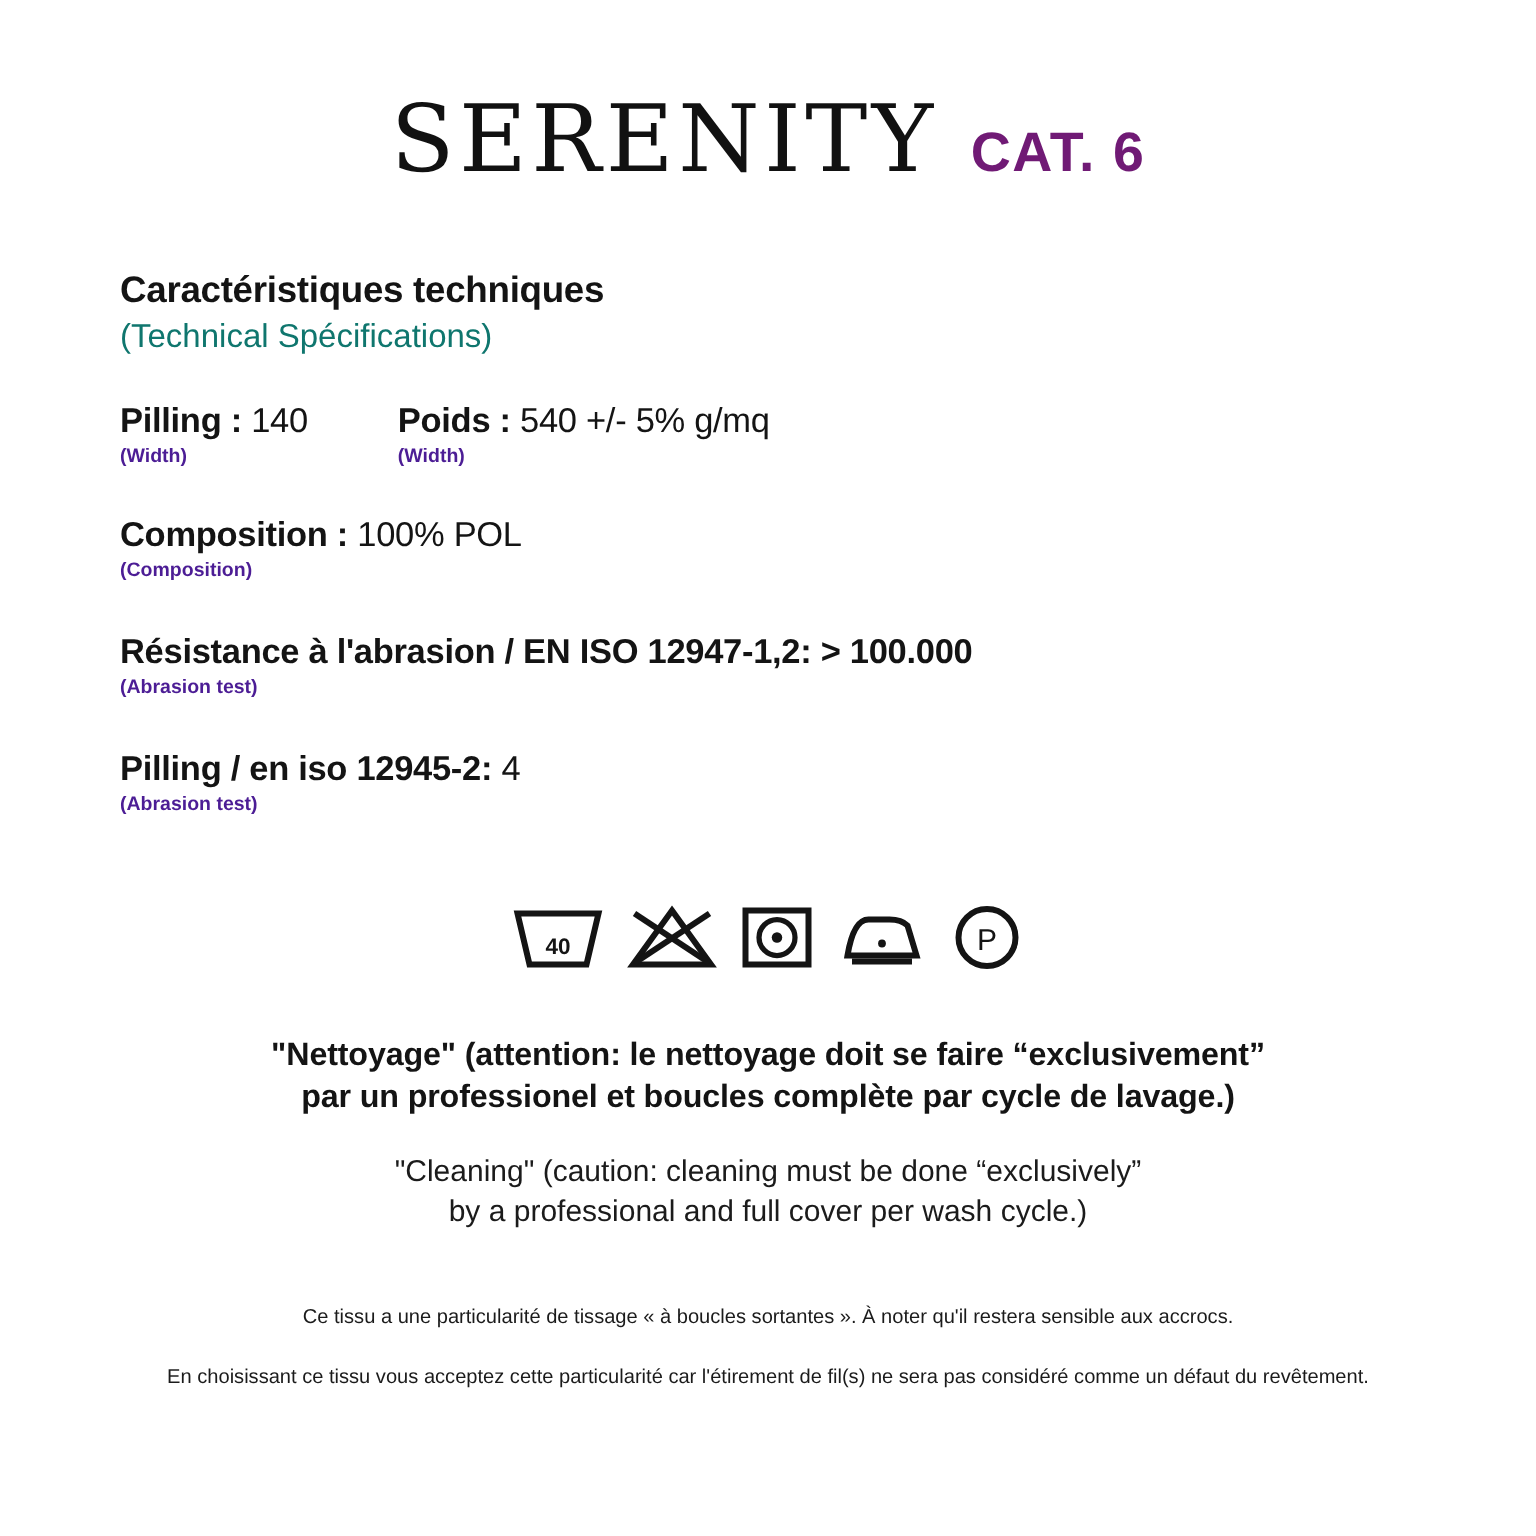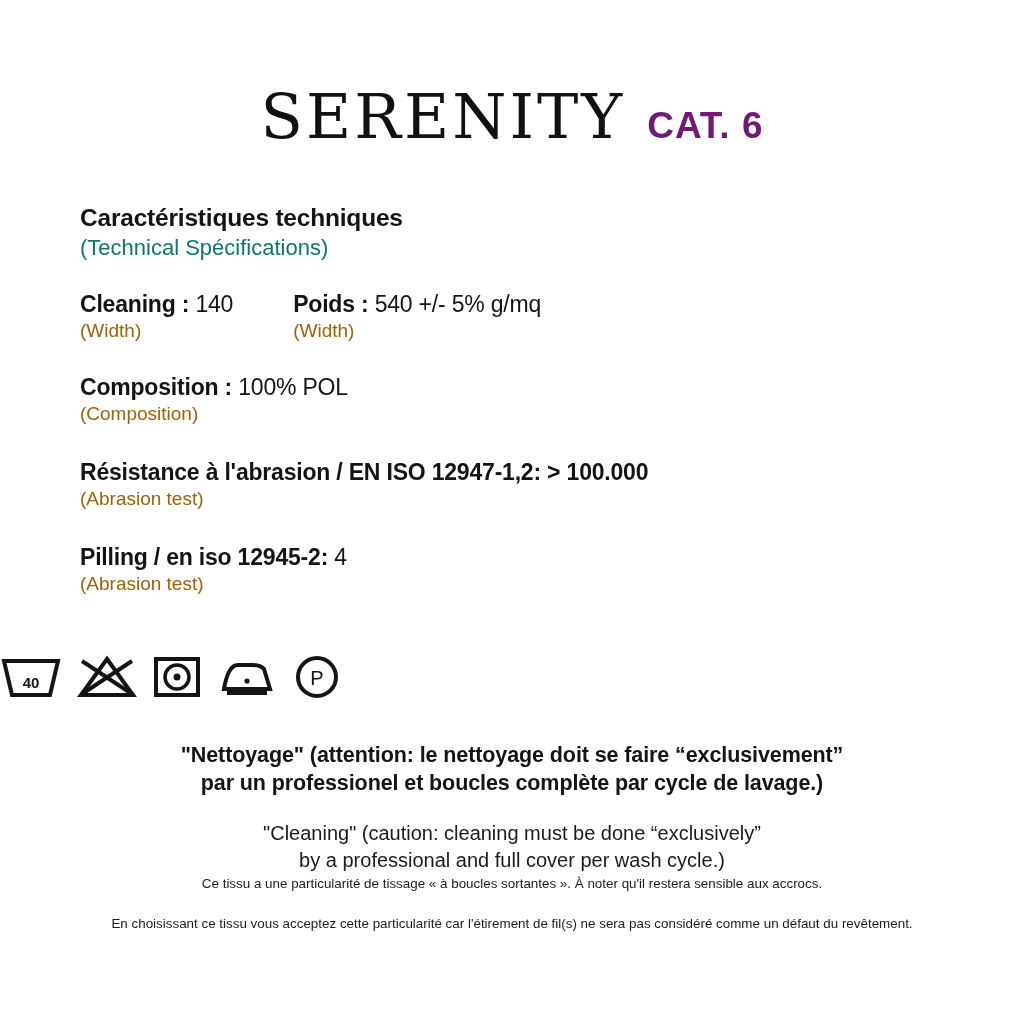--- a/index.html
+++ b/index.html
@@ -18,21 +18,21 @@
 
   .page {
     width: 1024px;
     height: 1024px;
     position: relative;
     box-sizing: border-box;
   }
 
   
   .header {
-    margin-top: 86px;
+    margin-top: 62px;
     display: flex;
     align-items: baseline;
     justify-content: center;
     gap: 22px;
   }
   .brand {
     font-family: "DejaVu Serif", serif;
     font-size: 62px;
     font-weight: 400;
     letter-spacing: 3px;
@@ -77,37 +77,37 @@
   .label {
     font-size: 23px;
     font-weight: 700;
     letter-spacing: -0.2px;
     white-space: nowrap;
   }
   .label .val {
     font-weight: 400;
   }
   .sub {
-    font-size: 19px;
-    font-weight: 400;
-    color: #a16207;
+    font-size: 13px;
+    font-weight: 700;
+    color: #4c1d95;
     margin-top: 2px;
   }
   .block {
     margin-top: 32px;
   }
   .block.tight {
     margin-top: 34px;
   }
 
   
   .care {
     margin-top: 58px;
     display: flex;
-    justify-content: flex-start;
+    justify-content: center;
     align-items: center;
     gap: 14px;
   }
   .care svg { display: block; }
 
   
   .cleaning {
     margin-top: 42px;
     text-align: center;
     padding: 0 130px;
@@ -121,20 +121,21 @@
   .cleaning .en {
     margin-top: 22px;
     font-size: 20px;
     font-weight: 400;
     line-height: 1.35;
     color: #1b1b1b;
   }
 
   
   .footnote {
+    margin-top: 46px;
     text-align: center;
     padding: 0 80px;
     color: #1b1b1b;
   }
   .footnote p {
     margin: 0;
     font-size: 13.4px;
     line-height: 1.5;
   }
   .footnote p + p {
@@ -152,21 +153,21 @@
   </div>
 
   <div class="specs">
 
     <div class="sec-title">Caractéristiques techniques</div>
     <div class="sec-sub">(Technical Spécifications)</div>
 
     <div class="row">
       <div class="col">
         <div class="label">
-          <span>Cleaning :</span>
+          <span>Pilling :</span>
           <span class="val">140</span>
         </div>
         <div class="sub">(Width)</div>
       </div>
       <div class="col right">
         <div class="label">
           <span>Poids :</span>
           <span class="val">540 +/- 5% g/mq</span>
         </div>
         <div class="sub">(Width)</div>

